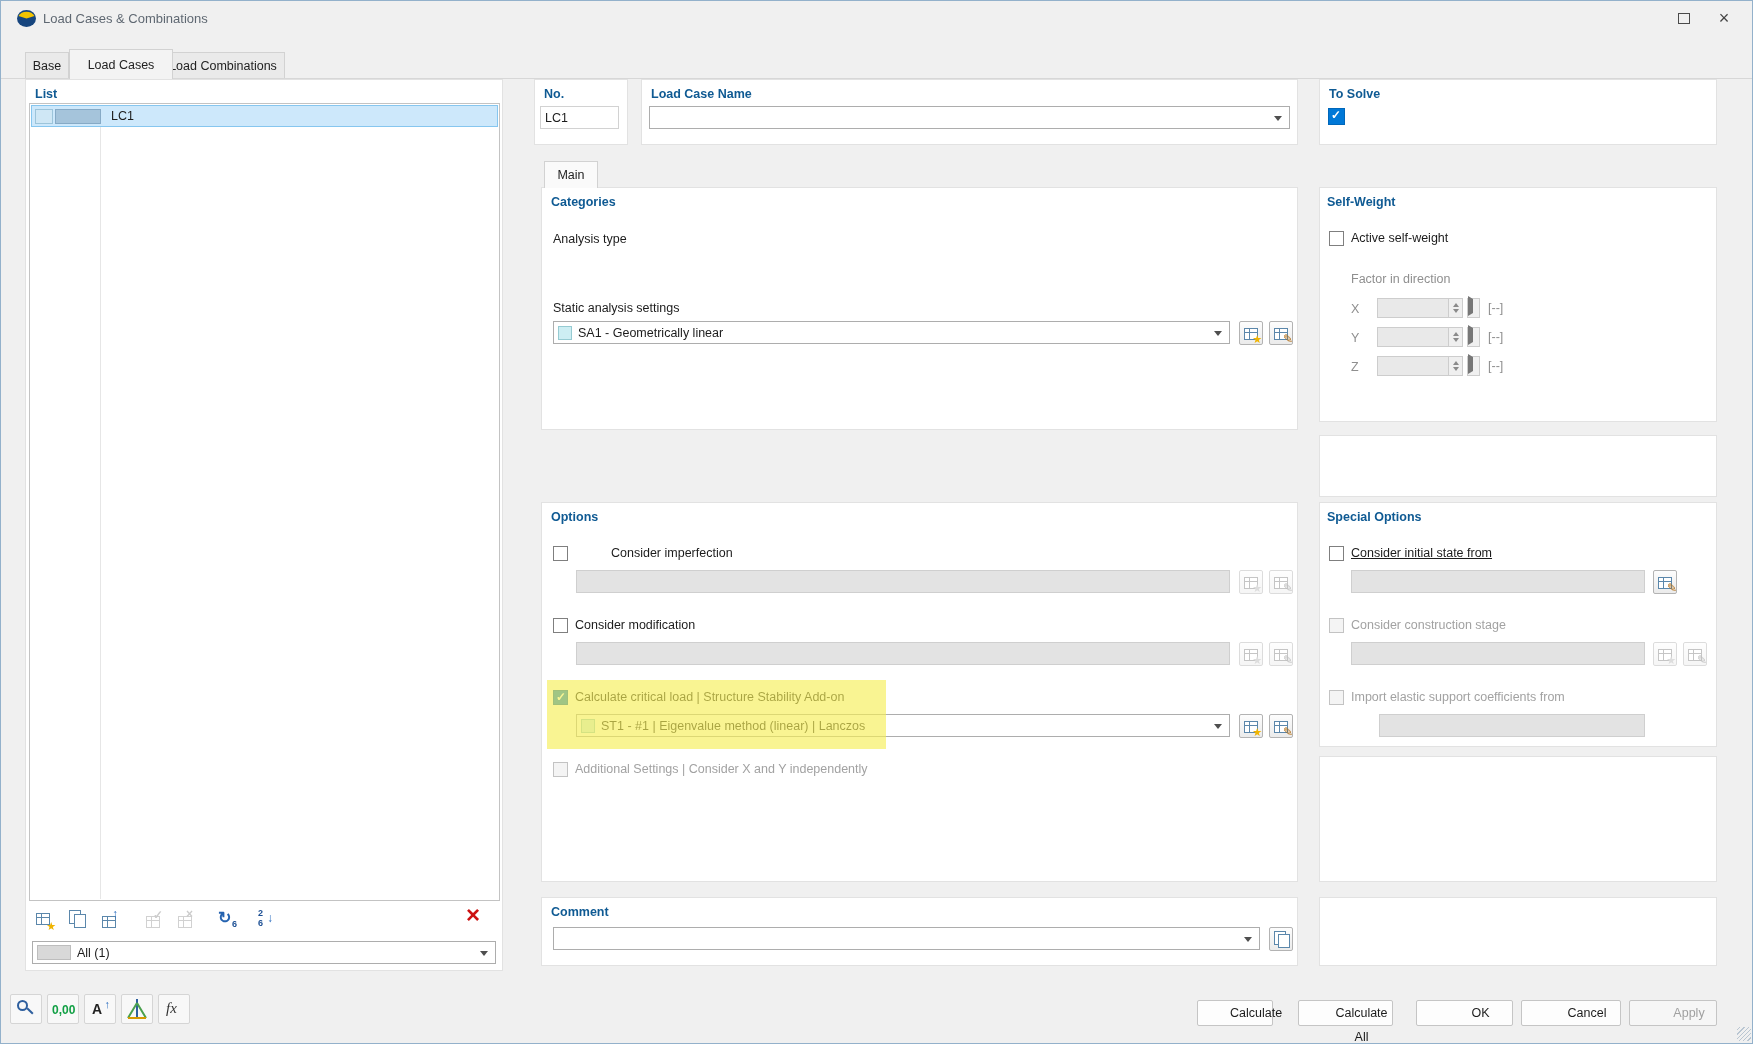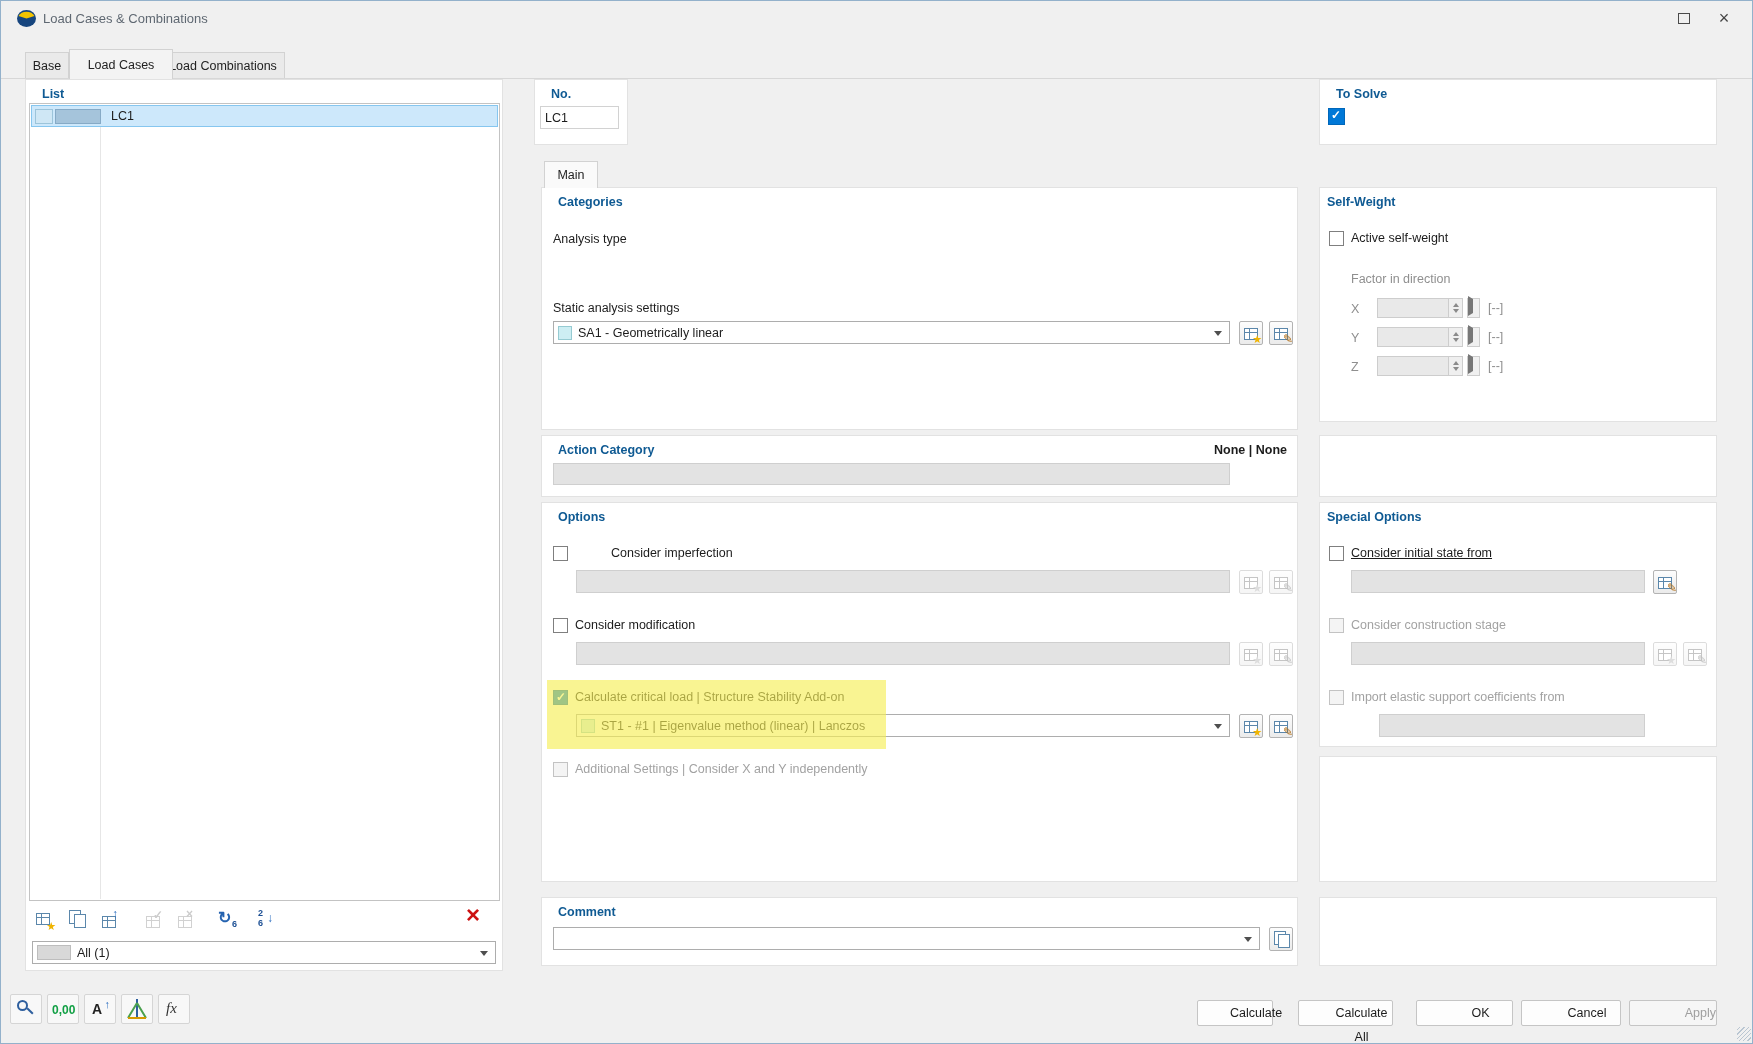--- a/index.html
+++ b/index.html
@@ -15,21 +15,21 @@
   .close-ico{font-size:18px;line-height:18px;color:#444;}
 
   
   .tab{position:absolute;top:51px;height:26px;line-height:26px;background:#eaeaea;border:1px solid #d2d2d2;border-bottom:none;box-sizing:border-box;text-align:center;color:#222;z-index:1;}
   .tab.active{top:48px;height:30px;line-height:30px;background:#f3f3f3;z-index:3;}
   .page-line{position:absolute;left:0;right:0;top:77px;border-top:1px solid #d7d7d7;z-index:0;}
 
   
   .panel{position:absolute;background:#fff;border:1px solid #e2e2e2;box-sizing:border-box;}
   .heading{color:#0f5a93;font-weight:bold;}
-  .ph{position:absolute;left:16px;top:7px;}
+  .ph{position:absolute;left:9px;top:7px;}
   .label{position:absolute;color:#1c1c1c;white-space:nowrap;}
   .label.dim{color:#8f8f8f;}
   .label.dis{color:#a2a2a2;}
 
   
   .combo{position:absolute;height:23px;background:#fff;border:1px solid #adadad;box-sizing:border-box;display:flex;align-items:center;padding:0 18px 0 4px;gap:6px;}
   .combo.disabled{background:#e3e3e3;border-color:#cfcfcf;}
   .ctext{white-space:nowrap;overflow:hidden;}
   .carrow{position:absolute;right:7px;top:50%;margin-top:-2px;width:0;height:0;border-left:4px solid transparent;border-right:4px solid transparent;border-top:5px solid #4f4f4f;}
   .swatch{flex:0 0 auto;width:14px;height:14px;background:#cdeef3;border:1px solid #96cbd2;box-sizing:border-box;}
@@ -87,21 +87,21 @@
   .tri-down{width:0;height:0;border-left:3px solid transparent;border-right:3px solid transparent;border-top:4px solid #8a8a8a;margin:0 auto;}
   .mini-btn{position:absolute;width:13px;height:20px;border:1px solid #cdcdcd;background:#f0f0f0;box-sizing:border-box;}
   .tri-right{width:0;height:0;border-top:3px solid transparent;border-bottom:3px solid transparent;border-left:5px solid #777;margin:6px auto 0;}
   .unit{position:absolute;color:#8f8f8f;}
 
   
   .highlight{position:absolute;left:546px;top:679px;width:339px;height:69px;background:rgba(246,238,88,0.65);z-index:6;pointer-events:none;}
 
   
   .btn{position:absolute;top:999px;height:26px;background:#fdfdfd;border:1px solid #c5c5c5;border-radius:2px;box-sizing:border-box;text-align:center;line-height:24px;font-size:12.5px;color:#1c1c1c;padding-left:32px;}
-  .btn.disabled{color:#a0a0a0;background:#f6f6f6;text-align:right;}
+  .btn.disabled{color:#a0a0a0;background:#f6f6f6;}
   .toolbtn{position:absolute;top:993px;width:32px;height:30px;border:1px solid #d5d5d5;border-radius:2px;background:#f8f8f8;box-sizing:border-box;}
   .mag-circle{position:absolute;left:6px;top:5px;width:11px;height:11px;border:2px solid #2e5f9e;border-radius:50%;box-sizing:border-box;}
   .mag-handle{position:absolute;left:15px;top:15px;width:8px;height:2px;background:#2e5f9e;transform:rotate(45deg);}
   .lcd{position:absolute;left:4px;top:8px;color:#12a045;font-weight:bold;font-size:12px;}
   .ren{position:absolute;left:7px;top:6px;font-weight:bold;font-size:14px;color:#222;}
   .ren-arrow{position:absolute;right:5px;top:3px;color:#2e6fc0;font-weight:bold;font-size:11px;}
   .fx{position:absolute;left:7px;top:5px;font-style:italic;font-family:"Liberation Serif",serif;font-size:15px;color:#333;}
   .grip{position:absolute;left:1736px;top:1026px;width:14px;height:14px;background:repeating-linear-gradient(-45deg,transparent,transparent 2px,#b9c6d2 2px,#b9c6d2 3px);}
 </style>
 </head>
@@ -179,20 +179,27 @@
       <span class="ctext">All (1)</span>
       <span class="carrow"></span>
     </div>
   </div>
 
   <div class="panel" style="left:533px;top:78px;width:94px;height:66px;">
     <div class="ph heading">No.</div>
     <input class="input" style="left: 5px; top: 26px; width: 79px; height: 23px;" value="LC1">
   </div>
 
+  <div class="panel" style="left:640px;top:78px;width:657px;height:66px;">
+    <div class="ph heading">Load Case Name</div>
+    <div class="combo" style="left:7px;top:26px;width:641px;">
+      <span class="ctext"></span>
+      <span class="carrow"></span>
+    </div>
+  </div>
 
   <div class="panel" style="left:1318px;top:78px;width:398px;height:66px;">
     <div class="ph heading">To Solve</div>
     <span class="cb checked" style="left:8px;top:28px;width:17px;height:17px;"></span>
   </div>
 
   <div class="tab active" style="left:543px;top:160px;height:27px;line-height:27px;width:54px;background:#fafafa;z-index:4;">
     <span>Main</span>
   </div>
 
@@ -208,25 +215,20 @@
     <div class="iconbtn" style="left:697px;top:133px;">
       <span class="grid2"></span>
         <span class="star g-star"></span>
     </div>
     <div class="iconbtn" style="left:727px;top:133px;">
       <span class="grid2"></span>
         <span class="pencil g-pencil"></span>
     </div>
   </div>
 
-  <div class="panel" style="left:540px;top:434px;width:757px;height:62px;">
-    <div class="ph heading">Action Category</div>
-    <span class="label heading" style="right:10px;top:7px;left:auto;">None | None</span>
-    <div class="combo disabled" style="left:11px;top:27px;width:677px;height:22px;"></div>
-  </div>
 
   <div class="panel" style="left:540px;top:501px;width:757px;height:380px;">
     <div class="ph heading">Options</div>
 
     <span class="cb" style="left:11px;top:43px;"></span>
     <span class="label" style="left:33px;top:43px;margin-left:36px;">Consider imperfection</span>
     <div class="combo disabled" style="left:34px;top:67px;width:654px;"></div>
     <div class="iconbtn disabled" style="left:697px;top:67px;">
       <span class="grid2"></span>
         <span class="star g-star"></span>

